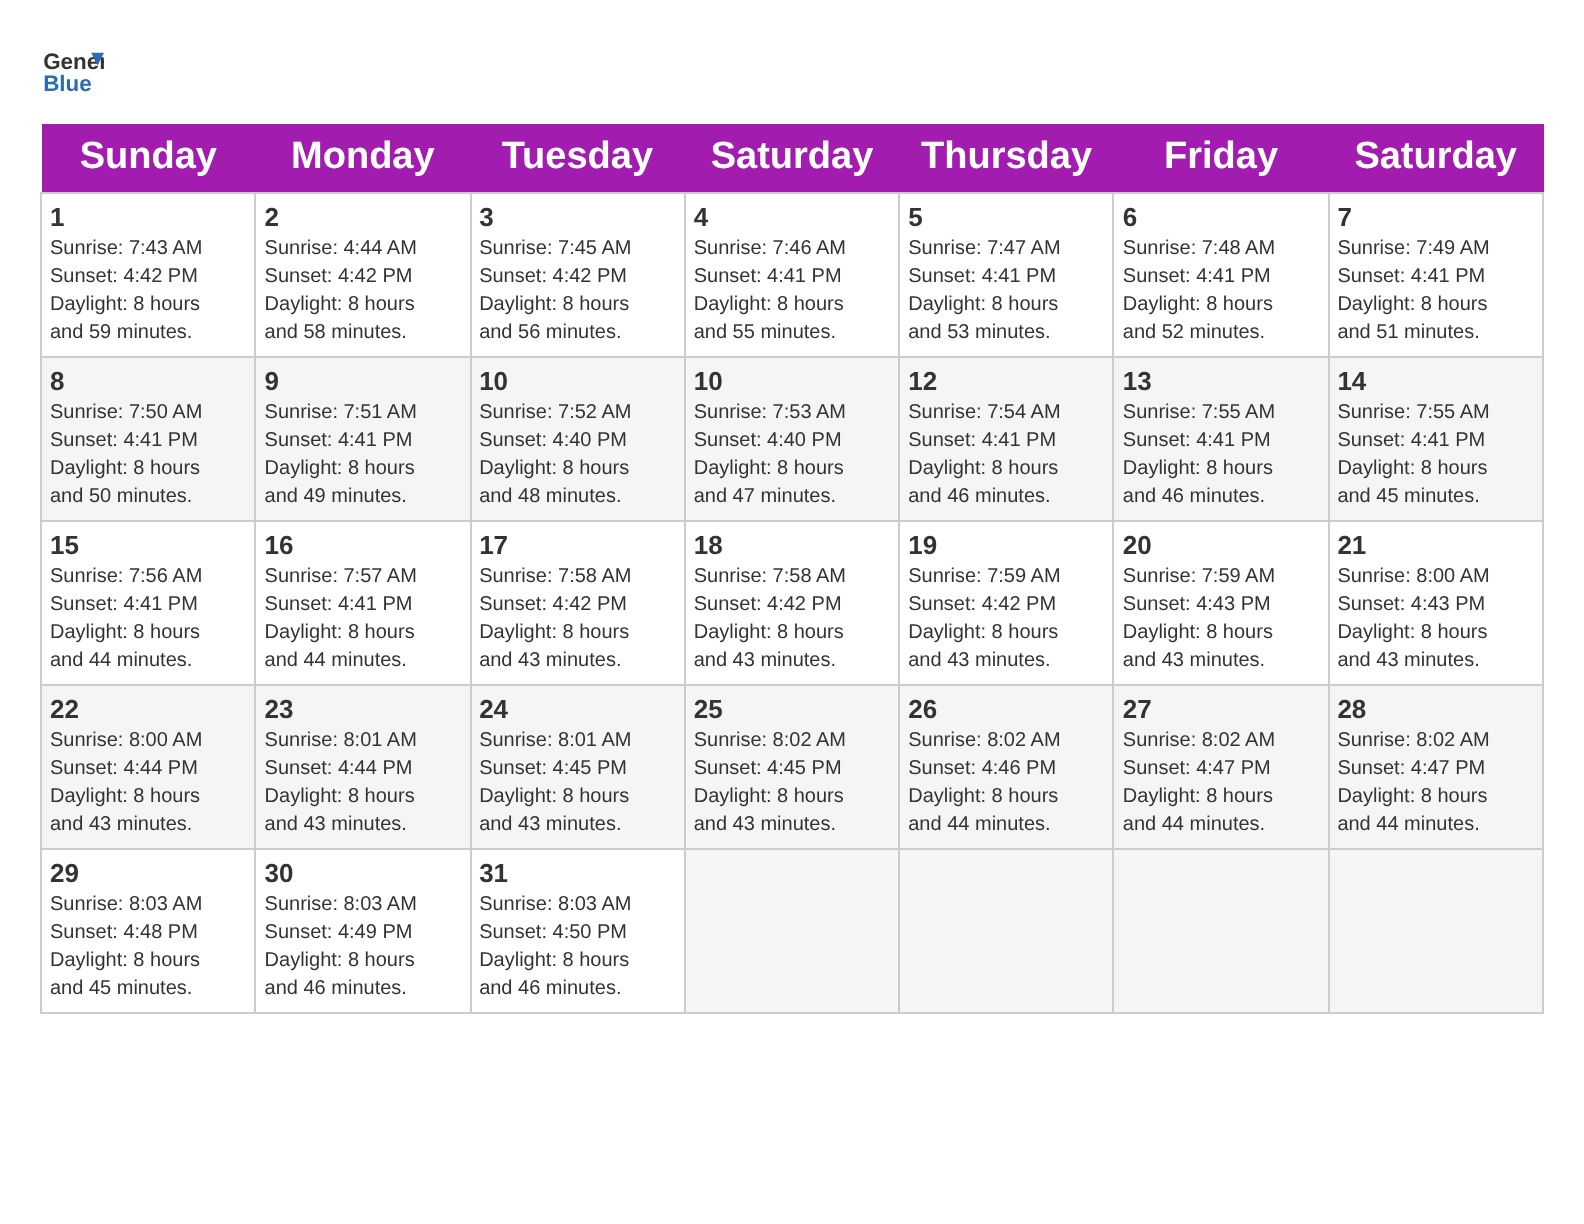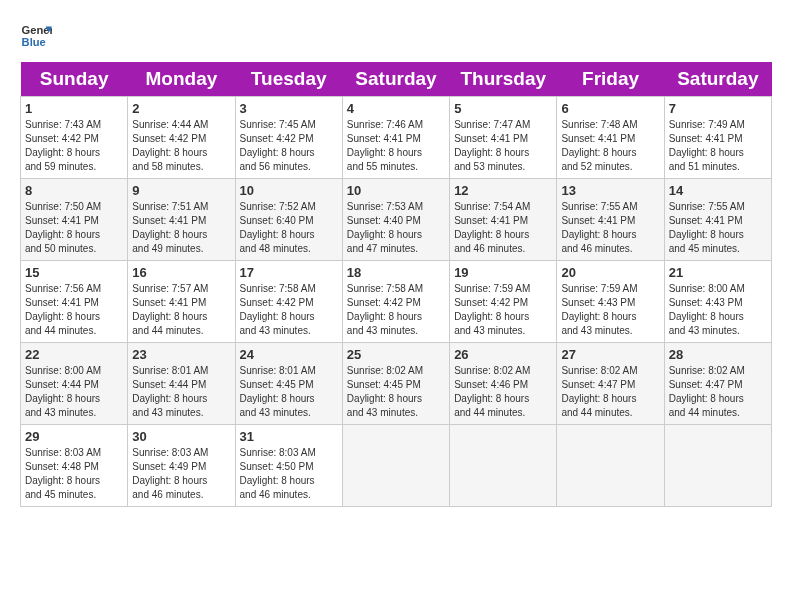--- a/index.html
+++ b/index.html
@@ -170,21 +170,21 @@
         <td>
           <span class="day-num">9</span>
           <div class="day-info" style="white-space: pre-line;">Sunrise: 7:51 AM
 Sunset: 4:41 PM
 Daylight: 8 hours
 and 49 minutes.</div>
         </td>
         <td>
           <span class="day-num">10</span>
           <div class="day-info" style="white-space: pre-line;">Sunrise: 7:52 AM
-Sunset: 6:40 PM
+Sunset: 4:40 PM
 Daylight: 8 hours
 and 48 minutes.</div>
         </td>
         <td>
           <span class="day-num">10</span>
           <div class="day-info" style="white-space: pre-line;">Sunrise: 7:53 AM
 Sunset: 4:40 PM
 Daylight: 8 hours
 and 47 minutes.</div>
         </td>

